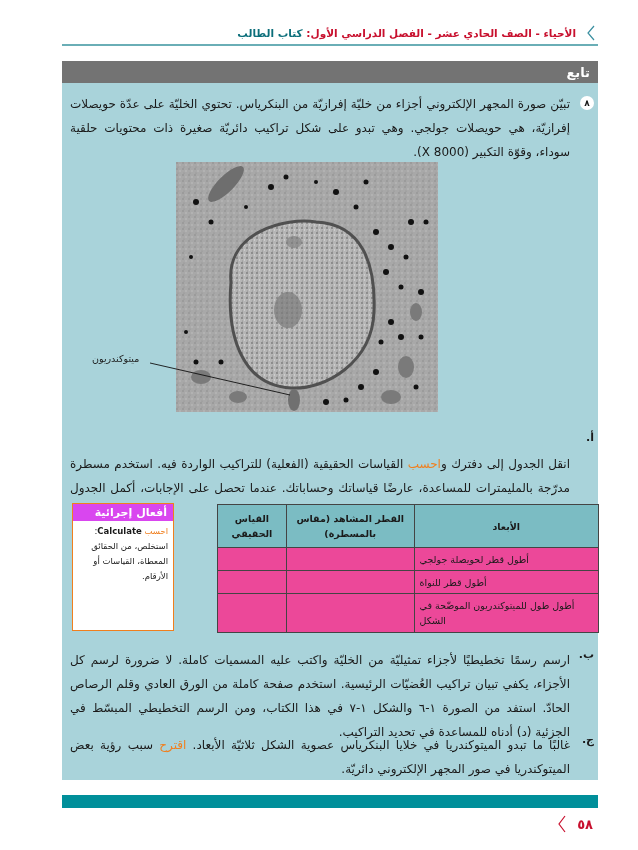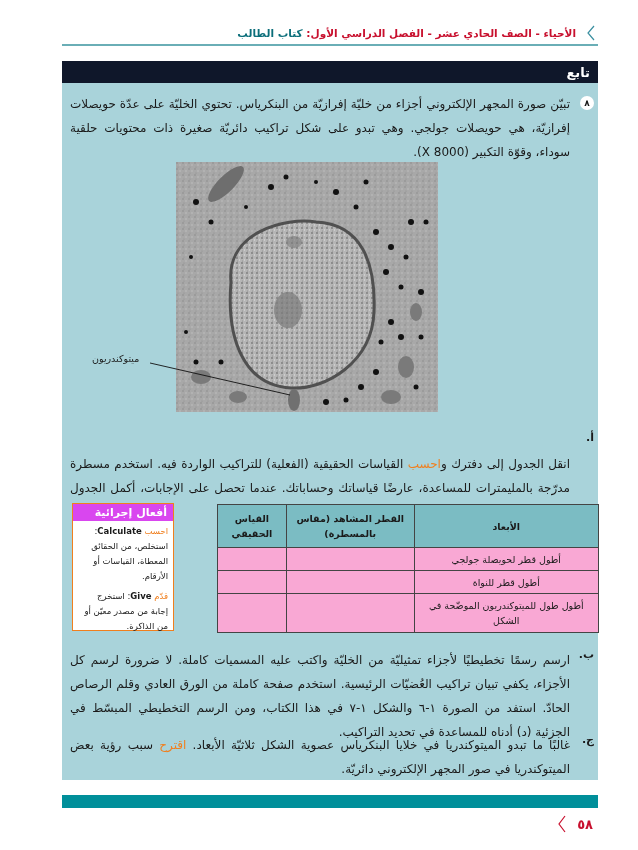--- a/index.html
+++ b/index.html
@@ -12,21 +12,21 @@
       border-bottom: 2px solid #6aaeb6;
       display: flex; align-items: center; direction: rtl;
     }
     .header .chev { width: 10px; height: 16px; margin-left: 10px; margin-right: 2px; }
     .header .title { font-size: 10.5px; font-weight: bold; white-space: nowrap; }
     .header .title .t-red { color: #c8102e; }
     .header .title .t-teal { color: #0b6e7a; }
 
     .tabbar {
       position: absolute; top: 61px; left: 62px; width: 536px; height: 22px;
-      background: #0f172a; color: #fff; font-weight: bold; font-size: 13px;
+      background: #737373; color: #fff; font-weight: bold; font-size: 13px;
       display: flex; align-items: center; padding-right: 8px; box-sizing: border-box;
     }
     .panel {
       position: absolute; top: 83px; left: 62px; width: 536px; height: 697px;
       background: #a9d3da;
     }
     .qnum {
       position: absolute; top: 96px; right: 44px; width: 14px; height: 14px; border-radius: 50%;
       background: #ffffff; color: #1a1a1a; font-size: 9px; font-weight: bold;
       display: flex; align-items: center; justify-content: center;
@@ -63,21 +63,21 @@
     .side-box .en { font-weight: bold; margin-top: 41px; }
 
     table.measure {
       position: absolute; top: 504px; left: 217px; width: 382px; border-collapse: collapse;
       font-size: 9.5px; direction: rtl;
     }
     table.measure th, table.measure td { border: 1px solid #444; }
     table.measure th {
       background: #7bbcc3; font-weight: bold; text-align: center; height: 40px; line-height: 15px;
     }
-    table.measure td { background: #f9a8d4; padding: 2px 5px; text-align: center; height: 18px; line-height: 15px; }
+    table.measure td { background: #ec4899; padding: 2px 5px; text-align: left; height: 18px; line-height: 15px; }
     table.measure td.tall { height: 34px; }
 
     .p-b { top: 648px; }
     .p-c { top: 733px; }
 
     .footer-bar {
       position: absolute; top: 795px; left: 62px; width: 536px; height: 13px; background: #008f9a;
     }
     .page-num {
       position: absolute; top: 815px; right: 45px; display: flex; align-items: center; gap: 10px;
@@ -173,21 +173,20 @@
 </svg>
 <div class="mito-label">ميتوكندريون</div>
 
 <span class="item-letter" style="top:431px;">أ.</span>
 <div class="para p-a"><span>انقل الجدول إلى دفترك و</span><span class="orange">احسب</span><span> القياسات الحقيقية (الفعلية) للتراكيب الواردة فيه. استخدم مسطرة مدرّجة بالمليمترات للمساعدة، عارضًا قياساتك وحساباتك. عندما تحصل على الإجابات، أكمل الجدول بالمعلومات المطلوبة. </span><span class="orange">قدّم</span><span> إجاباتك بالميكرومتر.</span></div>
 
 <div class="side-box">
   <div class="sb-title">أفعال إجرائية</div>
   <div class="sb-body">
     <p><span class="orange">احسب</span> <span class="en">Calculate</span><span>: استخلص، من الحقائق المعطاة، القياسات أو الأرقام.</span></p>
-    <p><span class="orange">قدّم</span> <span class="en">Give</span><span>: استخرج إجابة من مصدر معيّن أو من الذاكرة.</span></p>
   </div>
 </div>
 
 <table class="measure">
   <colgroup>
       <col style="width:185px">
       <col style="width:128px">
       <col style="width:69px">
     </colgroup>
   <thead>

